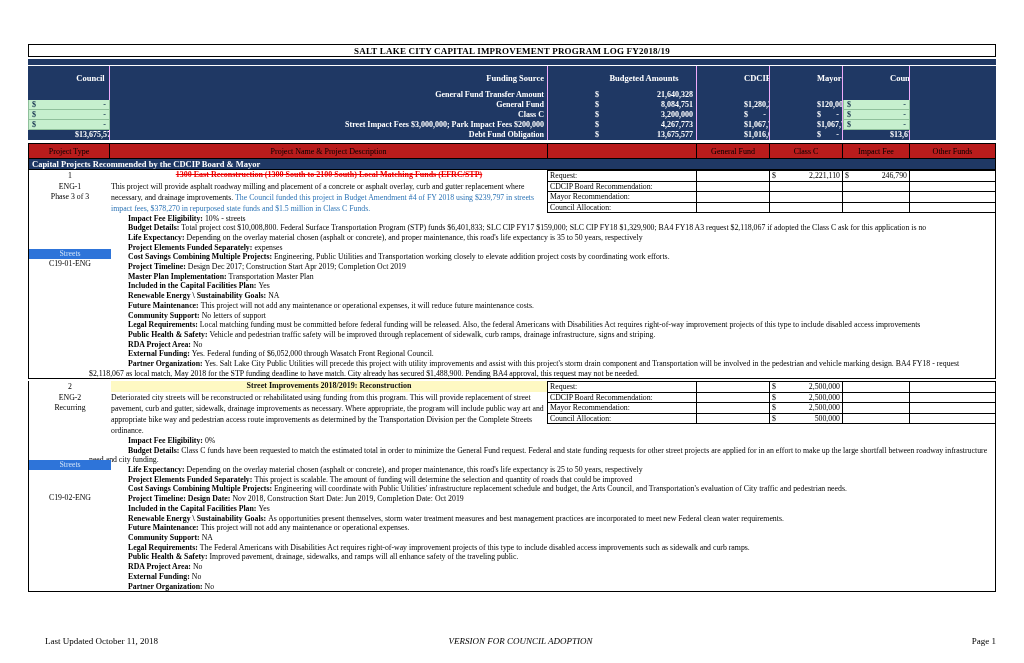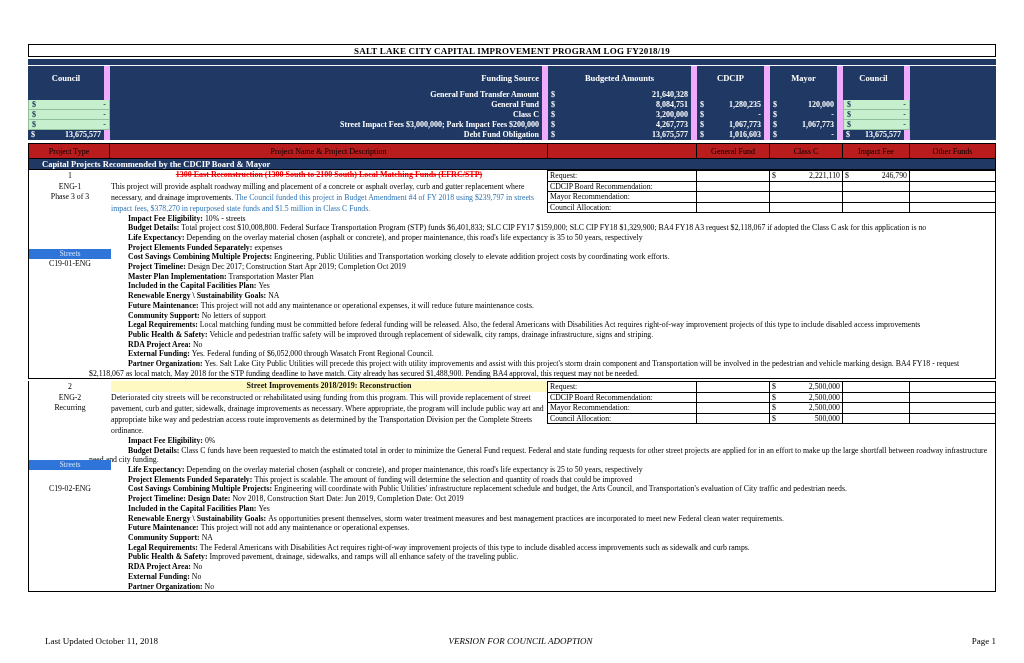--- a/index.html
+++ b/index.html
@@ -18,21 +18,21 @@
   .navstrip{height:6px;background:#1F3864;margin-top:2px;}
 
   
   .ft{
     margin-top:1px;display:grid;
     grid-template-columns:82px 438px 149px 73px 73px 67px 86px;
     background:#1F3864;color:#fff;font-size:8px;font-weight:bold;
   }
   .ft .cell{box-sizing:border-box;height:10px;line-height:10px;padding:0 3px;overflow:hidden;}
   .ft .h{height:24px;line-height:24px;text-align:center;font-size:8.5px;}
-  .ft .sep{border-right:6px solid #f0abfc;}
+  .ft .sep{border-right:1px solid #f0abfc;margin-left:44px;}
   .ft .lbl{text-align:right;}
   .ft .m{display:flex;justify-content:space-between;}
   .ft .g{background:#C6EFCE;color:#15314f;border:1px solid #8fbf9b;border-top:none;}
   .ft .g:first-of-type{border-top:1px solid #8fbf9b;}
   .ft .fsrc{display:flex;align-items:center;justify-content:flex-end;font-size:8.5px;}
 
   
   .gh{
     margin-top:3px;display:grid;
     grid-template-columns:82px 438px 149px 73px 73px 67px 86px;
@@ -40,34 +40,34 @@
   }
   .gh .cell{
     box-sizing:border-box;height:16px;line-height:16px;text-align:center;
     border:1px solid #000;border-left:none;overflow:hidden;
   }
   .gh .cell:first-child{border-left:1px solid #000;}
 
   
   .banner{
     background:#1F3864;color:#fff;font-weight:bold;font-size:8.5px;
-    height:11px;line-height:11px;padding-left:13px;border:1px solid #000;border-top:none;
+    height:11px;line-height:11px;padding-left:3px;border:1px solid #000;border-top:none;
     box-sizing:border-box;
   }
 
   
   .project{
     position:relative;border:1px solid #000;border-top:none;box-sizing:border-box;
     margin-bottom:2px;min-height:40px;background:#fff;
   }
   .p-left{position:absolute;left:0;top:1px;width:82px;text-align:center;font-size:7.8px;}
   .p-left .ln{height:10.5px;line-height:10.5px;overflow:hidden;}
   .p-left .streets{background:#2E74D9;color:#CFE2F8;margin-top:46px;}
   .p-left .code{width:64px;margin:0 auto;}
-  .p-left .code.gap{margin-top:14px;}
+  .p-left .code.gap{margin-top:23px;}
   .p-main{margin-left:82px;}
   .p-top{display:flex;}
   .p-desc{width:438px;box-sizing:border-box;font-size:7.8px;line-height:11px;}
   .p-title{font-weight:bold;font-size:8px;height:10.5px;line-height:10.5px;overflow:hidden;white-space:nowrap;text-align:center;}
   .p-title.red{color:#EE0000;text-decoration:line-through;}
   .p-title.greenhl{background:#fef9c3;color:#101010;}
   .bluetext{color:#2E75B6;}
 
   .req{
     width:448px;box-sizing:border-box;display:grid;
@@ -277,21 +277,21 @@
         <div class="detail"><b>Life Expectancy:</b><span>Depending on the overlay material chosen (asphalt or concrete), and proper maintenance, this road's life expectancy is 35 to 50 years, respectively</span></div>
         <div class="detail"><b>Project Elements Funded Separately:</b><span>expenses</span></div>
         <div class="detail"><b>Cost Savings Combining Multiple Projects:</b><span>Engineering, Public Utilities and Transportation working closely to elevate addition project costs by coordinating work efforts.</span></div>
         <div class="detail"><b>Project Timeline:</b><span>Design Dec 2017; Construction Start Apr 2019; Completion Oct 2019</span></div>
         <div class="detail"><b>Master Plan Implementation:</b><span>Transportation Master Plan</span></div>
         <div class="detail"><b>Included in the Capital Facilities Plan:</b><span>Yes</span></div>
         <div class="detail"><b>Renewable Energy \ Sustainability Goals:</b><span>NA</span></div>
         <div class="detail"><b>Future Maintenance:</b><span>This project will not add any maintenance or operational expenses, it will reduce future maintenance costs.</span></div>
         <div class="detail"><b>Community Support:</b><span>No letters of support</span></div>
         <div class="detail"><b>Legal Requirements:</b><span>Local matching funding must be committed before federal funding will be released. Also, the federal Americans with Disabilities Act requires right-of-way improvement projects of this type to include disabled access improvements</span></div>
-        <div class="detail"><b>Public Health &amp; Safety:</b><span>Vehicle and pedestrian traffic safety will be improved through replacement of sidewalk, city ramps, drainage infrastructure, signs and striping.</span></div>
+        <div class="detail"><b>Public Health &amp; Safety:</b><span>Vehicle and pedestrian traffic safety will be improved through replacement of sidewalk, curb ramps, drainage infrastructure, signs and striping.</span></div>
         <div class="detail"><b>RDA Project Area:</b><span>No</span></div>
         <div class="detail"><b>External Funding:</b><span>Yes. Federal funding of $6,052,000 through Wasatch Front Regional Council.</span></div>
         <div class="detail wrap"><b>Partner Organization:</b><span>Yes. Salt Lake City Public Utilities will precede this project with utility improvements and assist with this project's storm drain component and Transportation will be involved in the pedestrian and vehicle marking design.  BA4 FY18 - request $2,118,067 as local match, May 2018 for the STP funding deadline to have match. City already has secured $1,488,900. Pending BA4 approval, this request may not be needed.</span></div>
       </div>
     </div>
   </div>
 
   <div class="project">
     <div class="p-left">
       <div class="ln">2</div>

